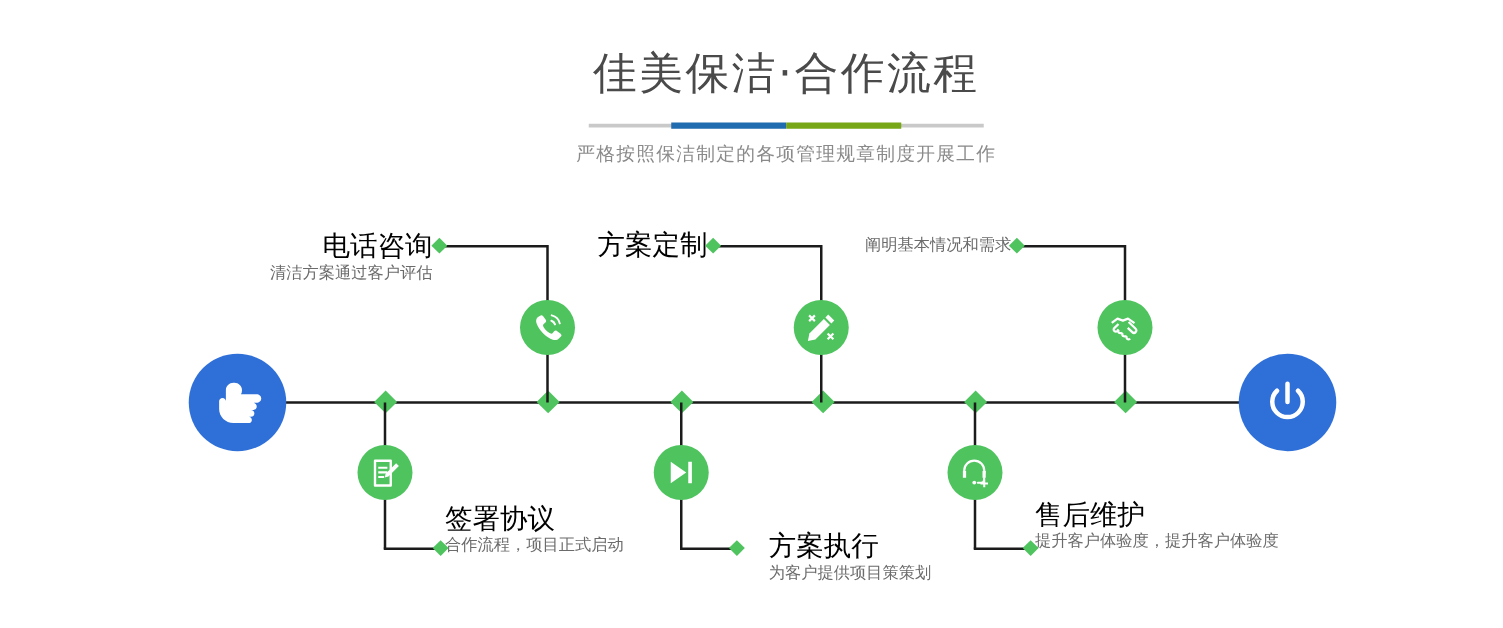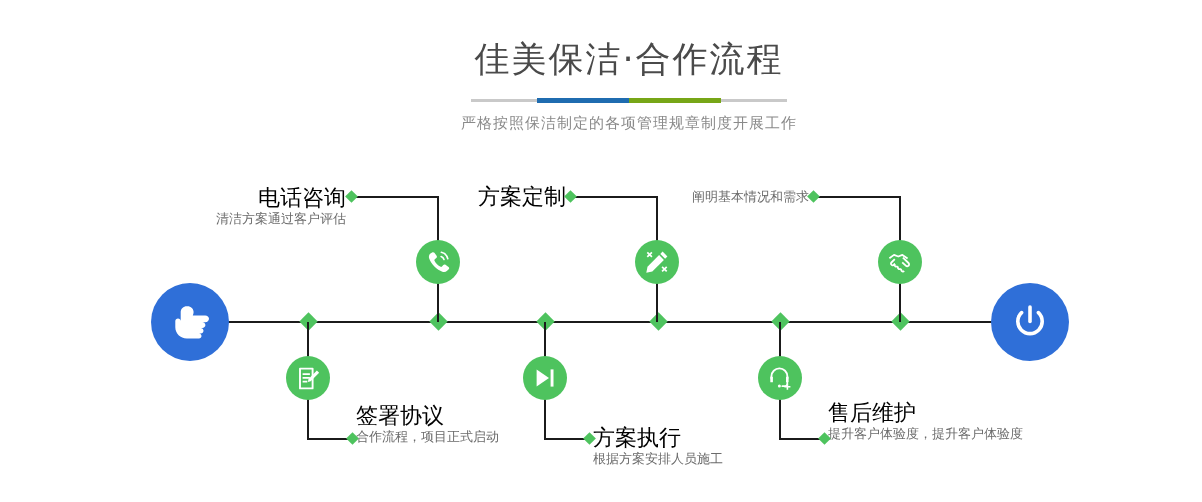--- a/index.html
+++ b/index.html
@@ -180,23 +180,23 @@
   <div class="hline" style="left:544px;top:438px;width:45px;"></div>
   <div class="tip" style="left:585px;top:434px;"></div>
   <div class="node" style="left:523px;top:356px;">
     <span>
       <svg width="24" height="24" viewBox="0 0 24 24">
         <path fill="#ffffff" d="M3.6 3.4L16 12 3.6 20.6z"></path>
         <rect fill="#ffffff" x="17.6" y="3.4" width="2.9" height="17.2"></rect>
       </svg>
     </span>
   </div>
-  <div class="lbl down" style="left:593px;top:427px;width:230px;">
+  <div class="lbl down" style="left:615px;top:427px;width:230px;">
     <div class="t">方案执行</div>
-    <div class="d">根据方案安排人员施工</div>
+    <div class="d">为客户提供项目策策划</div>
   </div>
 
   <div class="vline" style="left:779px;top:322px;height:117px;"></div>
   <div class="hline" style="left:779px;top:438px;width:45px;"></div>
   <div class="tip" style="left:820px;top:434px;"></div>
   <div class="node" style="left:758px;top:356px;">
     <span>
       <svg width="26" height="26" viewBox="0 0 26 26">
         <path fill="none" stroke="#ffffff" stroke-width="1.8" stroke-linecap="round" d="M4.4 13.6v-2.2a8 8 0 0 1 16 0v2.2"></path>
         <path fill="#ffffff" d="M3.3 11.8h2.6v5.4H3.3zM19 11.8h2.6v5.4H19z"></path>

